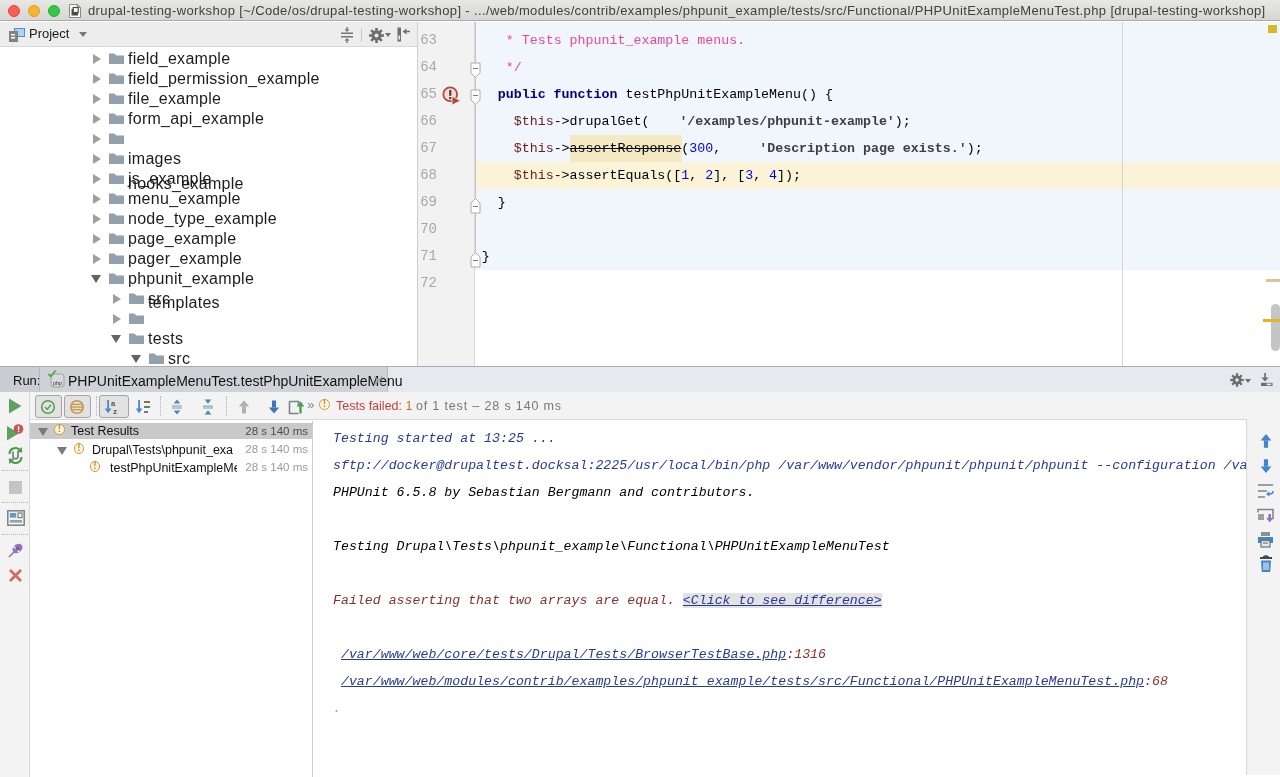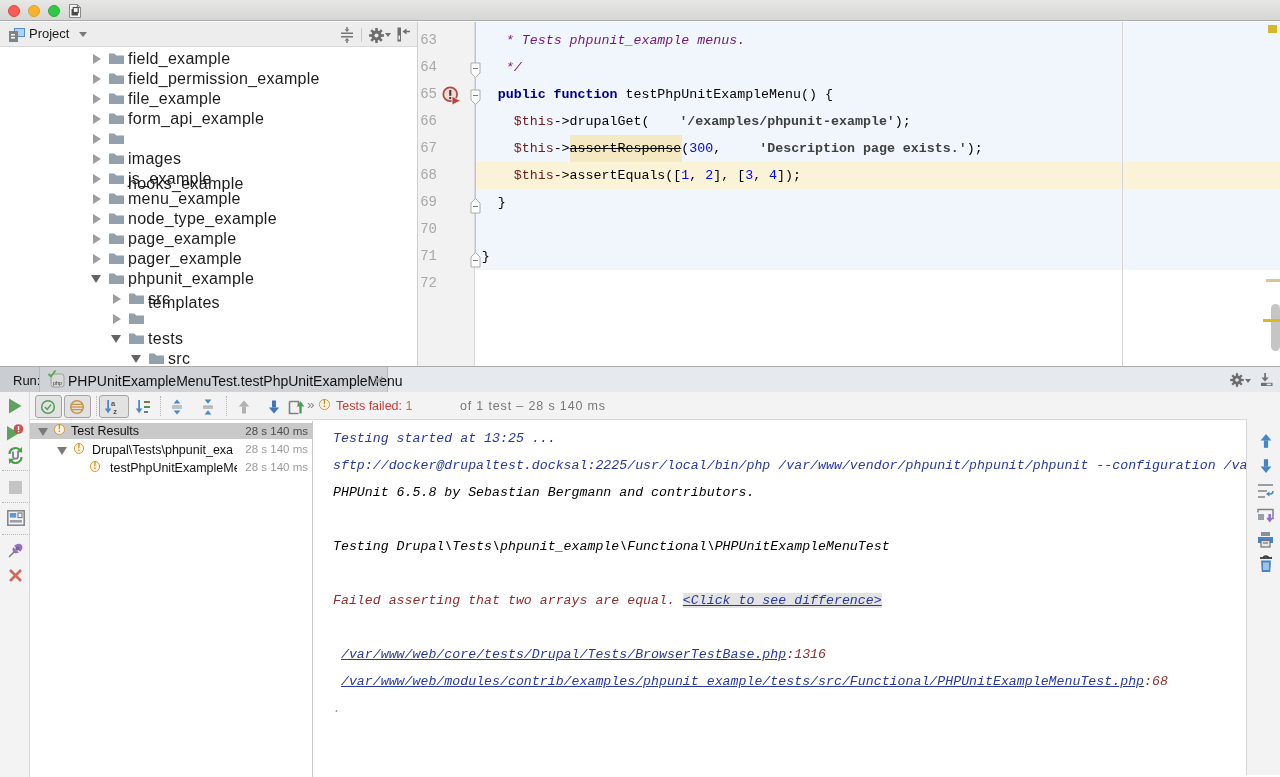--- a/index.html
+++ b/index.html
@@ -34,21 +34,21 @@
   #lnums { left:0; top:5px; width:19px; text-align:right; font-size:14px; line-height:27px; color:#A8A8A8; }
   #foldline { left:57px; top:0; width:1px; height:230px; background:#C4C4C4; }
   #marginline { left:704px; top:0; width:1px; height:344px; background:#D5D5D5; }
   #row68hl { left:58px; top:140px; width:804px; height:27px; background:#FBF3D8; }
   #assertbox { left:152px; top:113px; width:112px; height:27px; background:#F4E9C3; }
   #code { left:63.8px; top:5px; font-size:13.3px; line-height:27px; white-space:pre; color:#000; }
   .kw { color:#000080; font-weight:bold; }
   .str { color:#404040; font-weight:bold;margin-left:30px; }
   .num { color:#0000E6; }
   .this { color:#6B2121; }
-  .cmt { color:#701a75; font-style:italic; }
+  .cmt { color:#ec4899; }
   .strike { text-decoration:line-through; }
   
   #runtabs { left:0; top:366px; width:1280px; height:26px; background:#E6E9EE; border-top:1px solid #ABABAB; }
   #runtabs-left { left:0; top:0; width:388px; height:25px; background:#CACDD1; }
   #runtab { left:39px; top:0; width:349px; height:25px; background:#CFD2D6; border-left:1px solid #B8B8B8; border-right:1px solid #B8B8B8; }
   #runlabel { left:13px; top:5.5px; font-size:13px; color:#111; }
   #runtabtext { left:28px; top:5.5px; font-size:14px; color:#111; white-space:nowrap; }
   #runtoolbar { left:0; top:392px; width:1280px; height:28px; background:#F3F3F3; border-bottom:1px solid #D9D9D9; }
   .press { position:absolute; border:1px solid #A5A5A5; border-radius:3px; background:#E2E2E2; }
   #leftstrip { left:0; top:392px; width:30px; height:385px; background:#F3F3F3; border-right:1px solid #D8D8D8; }
@@ -74,20 +74,21 @@
   <div id="titlebar" class="abs">
     <div id="tl-r" class="tl abs"></div>
     <div id="tl-y" class="tl abs"></div>
     <div id="tl-g" class="tl abs"></div>
     <svg width="16" height="16" style="left:67px;top:3px;">
       <path d="M2.5 1.5 h8 l3 3 v10 h-11 z" fill="#FBFBFB" stroke="#8A8A8A" stroke-width="1"></path>
       <path d="M10.5 1.5 v3 h3 z" fill="#D8D8D8" stroke="#8A8A8A" stroke-width="1"></path>
       <rect x="4.5" y="6" width="6.5" height="6.5" fill="#4A4A4A"></rect>
       <rect x="6.2" y="4.5" width="5" height="5" fill="#FBFBFB" stroke="#4A4A4A" stroke-width="1.2"></rect>
     </svg>
+    <div id="title-text" class="abs">drupal-testing-workshop [~/Code/os/drupal-testing-workshop] - .../web/modules/contrib/examples/phpunit_example/tests/src/Functional/PHPUnitExampleMenuTest.php [drupal-testing-workshop]</div>
   </div>
 
   <div id="projheader" class="abs">
     <svg width="16" height="14" style="left:9px;top:6px;">
       <rect x="5.5" y="0.5" width="10" height="8" fill="#AFD2F1" stroke="#528DC6" stroke-width="1"></rect>
       <rect x="0" y="3" width="9" height="11" fill="#7E8388"></rect>
       <rect x="2" y="6" width="4" height="1.5" fill="#fff"></rect>
       <rect x="2" y="9" width="4" height="1.5" fill="#fff"></rect>
     </svg>
     <div id="proj-label" class="abs">Project</div>
@@ -351,21 +352,21 @@
     </svg>
     <svg width="18" height="17" style="left:288px;top:6.5px;" viewBox="0 0 18 17">
       <path d="M1.5 2.5 h9 v4 M10.5 14.5 h-9 v-12" fill="none" stroke="#7E8287" stroke-width="1.6"></path>
       <g fill="#4F9E54">
         <rect x="11.3" y="6.5" width="2.4" height="8"></rect>
         <path d="M8.6 7.5 h7.8 L12.5 2.3z"></path>
       </g>
     </svg>
     <div class="abs" style="left:307px;top:5px;font-size:13.5px;color:#80868C;letter-spacing:1px;">»</div>
     <div class="bang" style="left:319px;top:7px;">!</div>
-    <div class="abs" style="left:336px;top:7px;font-size:12.5px;color:#C23F3B;white-space:nowrap;">Tests failed: <span style="color:#BE7A1F;">1</span> <span class="gr" style="letter-spacing:0.85px;margin-left:44px;">of 1 test – 28 s 140 ms</span></div>
+    <div class="abs" style="left:336px;top:7px;font-size:12.5px;color:#C23F3B;white-space:nowrap;">Tests failed: <span style="color:#BE7A1F;">1</span> <span class="gr" style="letter-spacing:0.85px;">of 1 test – 28 s 140 ms</span></div>
   </div>
   <div id="leftstrip" class="abs">
     <svg width="14" height="16" style="left:8px;top:6px;" viewBox="0 0 14 16">
       <path d="M1 0.5 L13.5 8 L1 15.5z" fill="#5FA260"></path>
     </svg>
     <svg width="18" height="17" style="left:6px;top:32px;" viewBox="0 0 18 17">
       <path d="M1 2 L13 9.2 L1 16.4z" fill="#5FA260"></path>
       <circle cx="12.5" cy="5" r="4.8" fill="#C75450"></circle>
       <rect x="11.8" y="2.2" width="1.5" height="3.8" fill="#fff"></rect>
       <rect x="11.8" y="6.7" width="1.5" height="1.5" fill="#fff"></rect>

